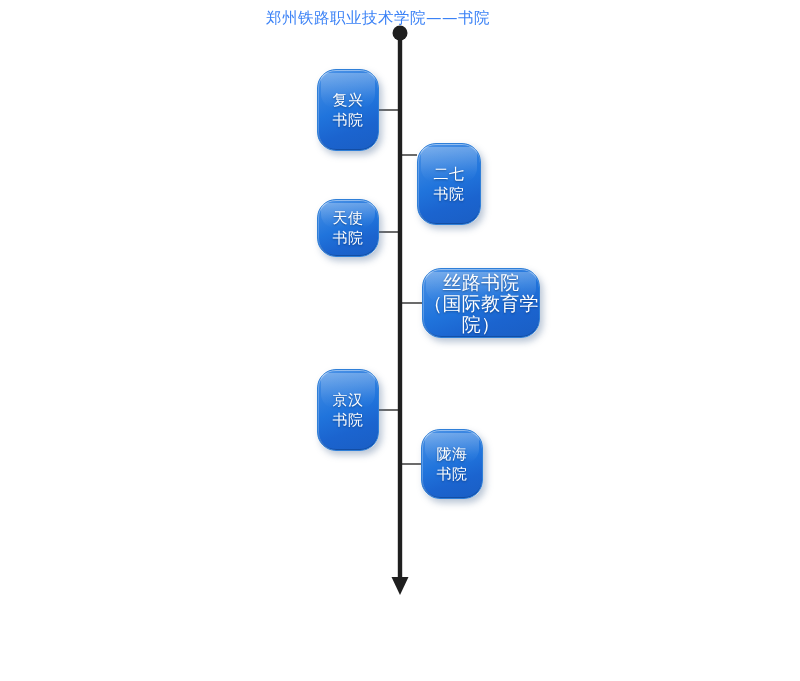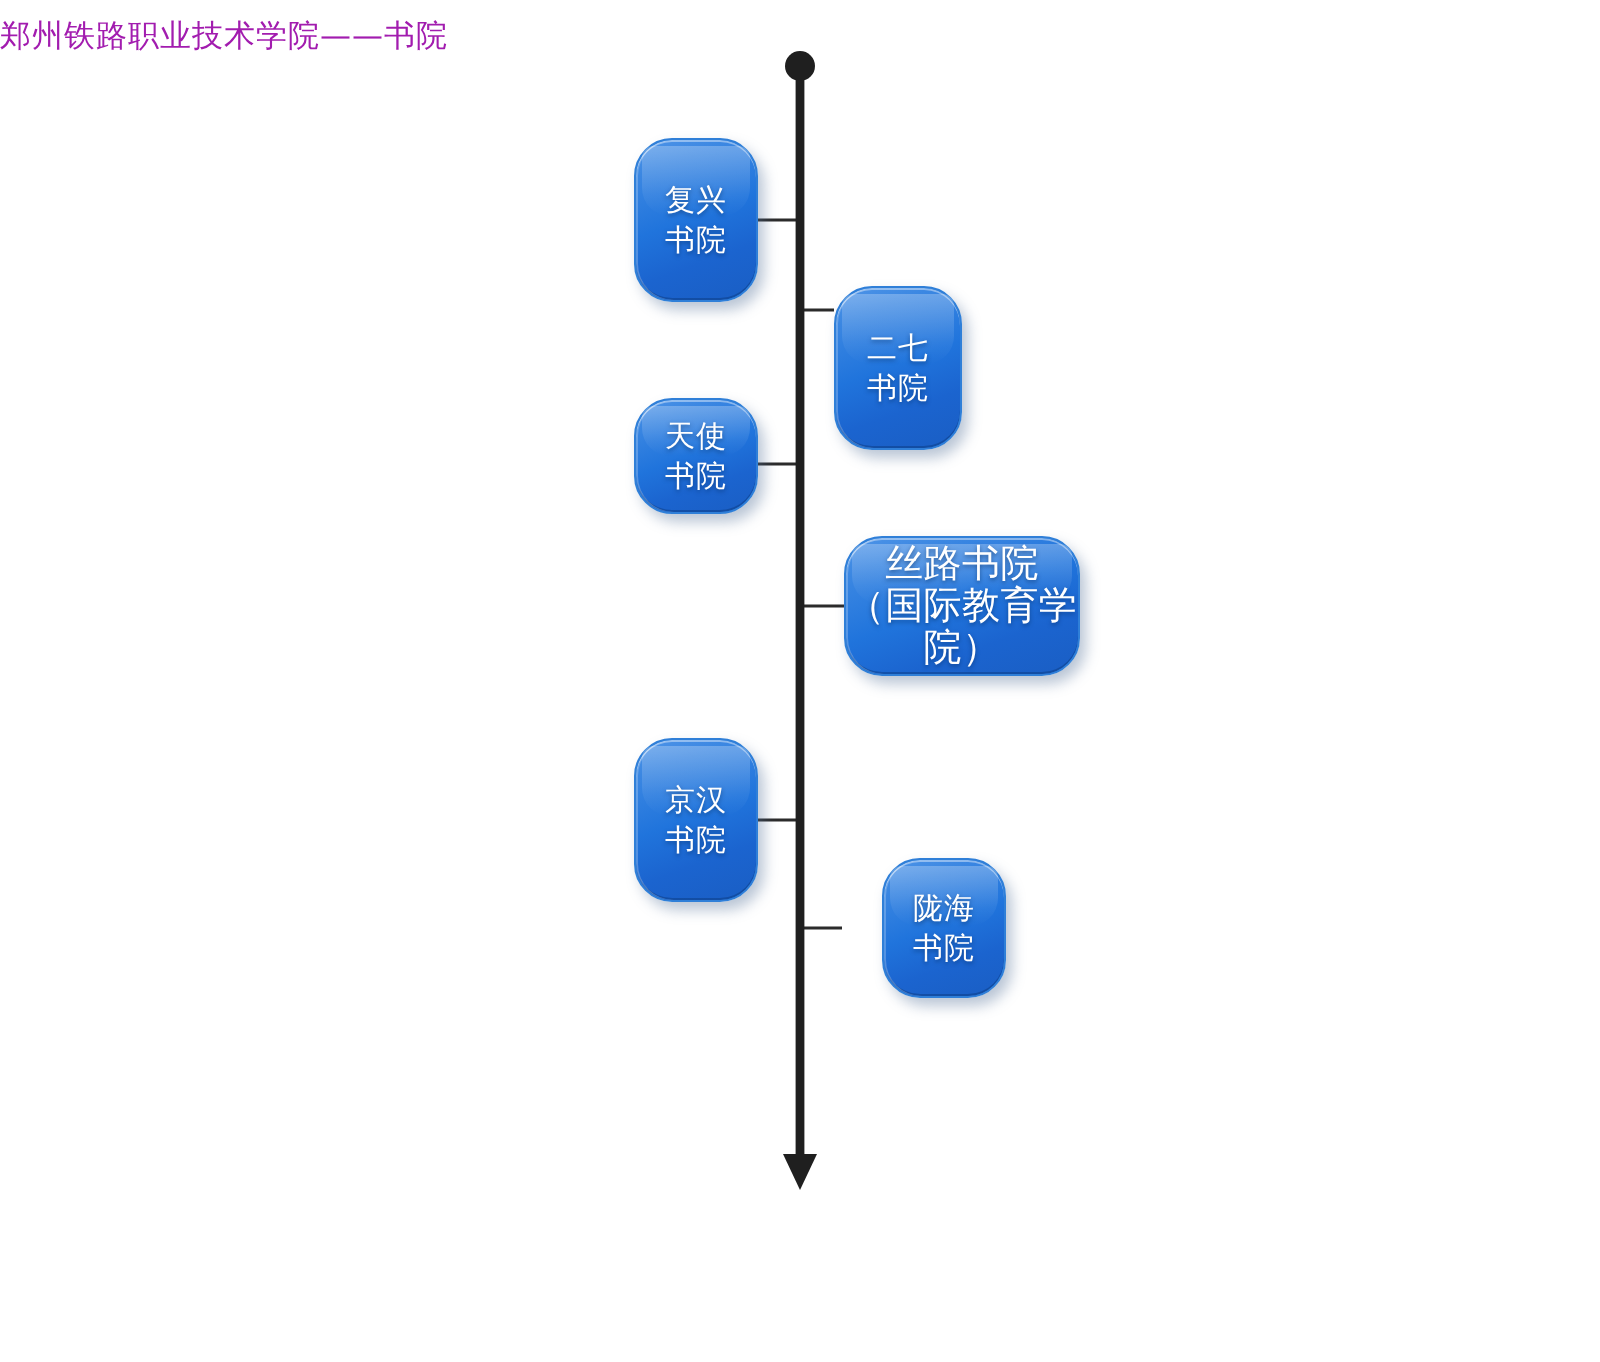--- a/index.html
+++ b/index.html
@@ -23,24 +23,25 @@
     width: 800px;
     height: 681px;
   }
 
   
   #chart-title {
     position: absolute;
     left: 0;
     top: 8px;
     width: 756px;
+    text-align: center;
     font-size: 15.5px;
     line-height: 20px;
     letter-spacing: 0.5px;
-    color: #a21caf;
+    color: #3b82f6;
     white-space: nowrap;
     font-weight: 400;
   }
 
   
   #timeline-axis-svg {
     position: absolute;
     left: 0;
     top: 0;
     width: 800px;
@@ -136,19 +137,19 @@
 书院</div>
       </div>
       <div class="node" style="left: 422px; top: 268px; width: 118px; height: 70px;">
         <div class="node-label wide">丝路书院
 （国际教育学院）</div>
       </div>
       <div class="node" style="left: 317px; top: 369px; width: 62px; height: 82px;">
         <div class="node-label">京汉
 书院</div>
       </div>
-      <div class="node" style="left: 421px; top: 429px; width: 62px; height: 70px; margin-left: 20px;">
+      <div class="node" style="left: 421px; top: 429px; width: 62px; height: 70px;">
         <div class="node-label">陇海
 书院</div>
       </div>
     </div>
 
 </div>
 
 </body></html>

